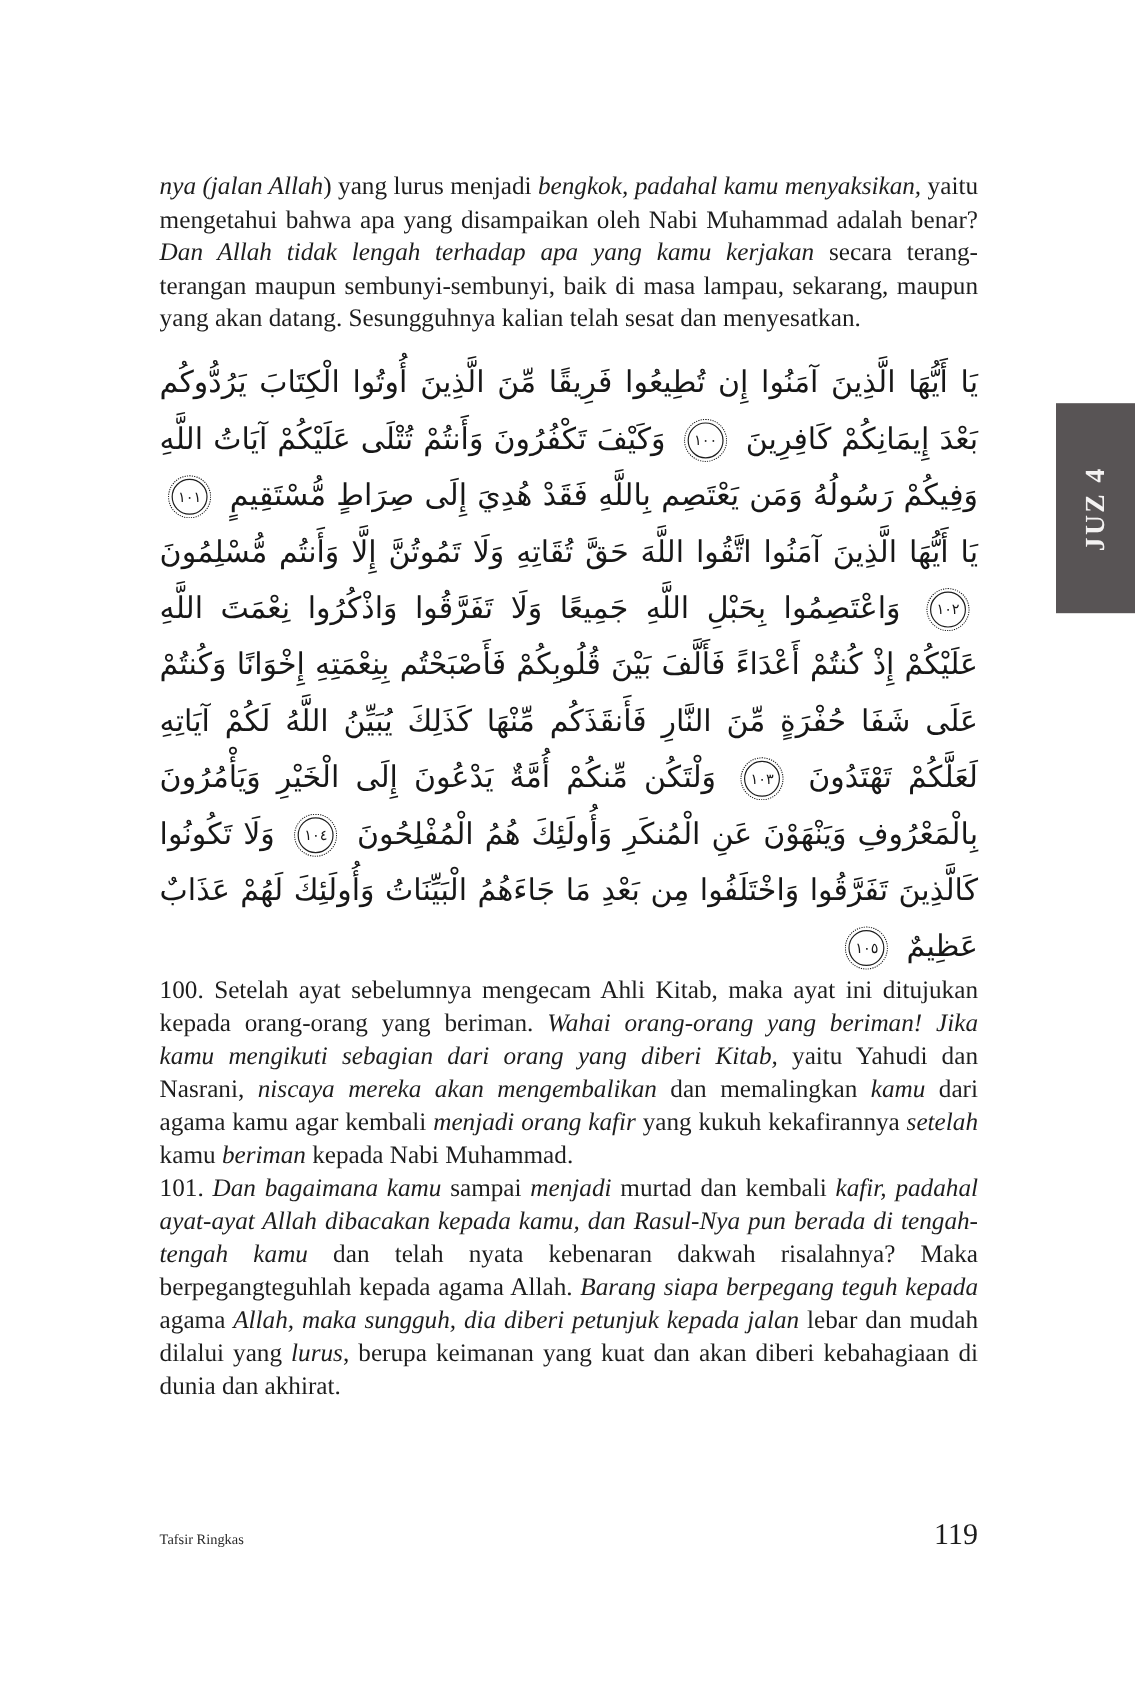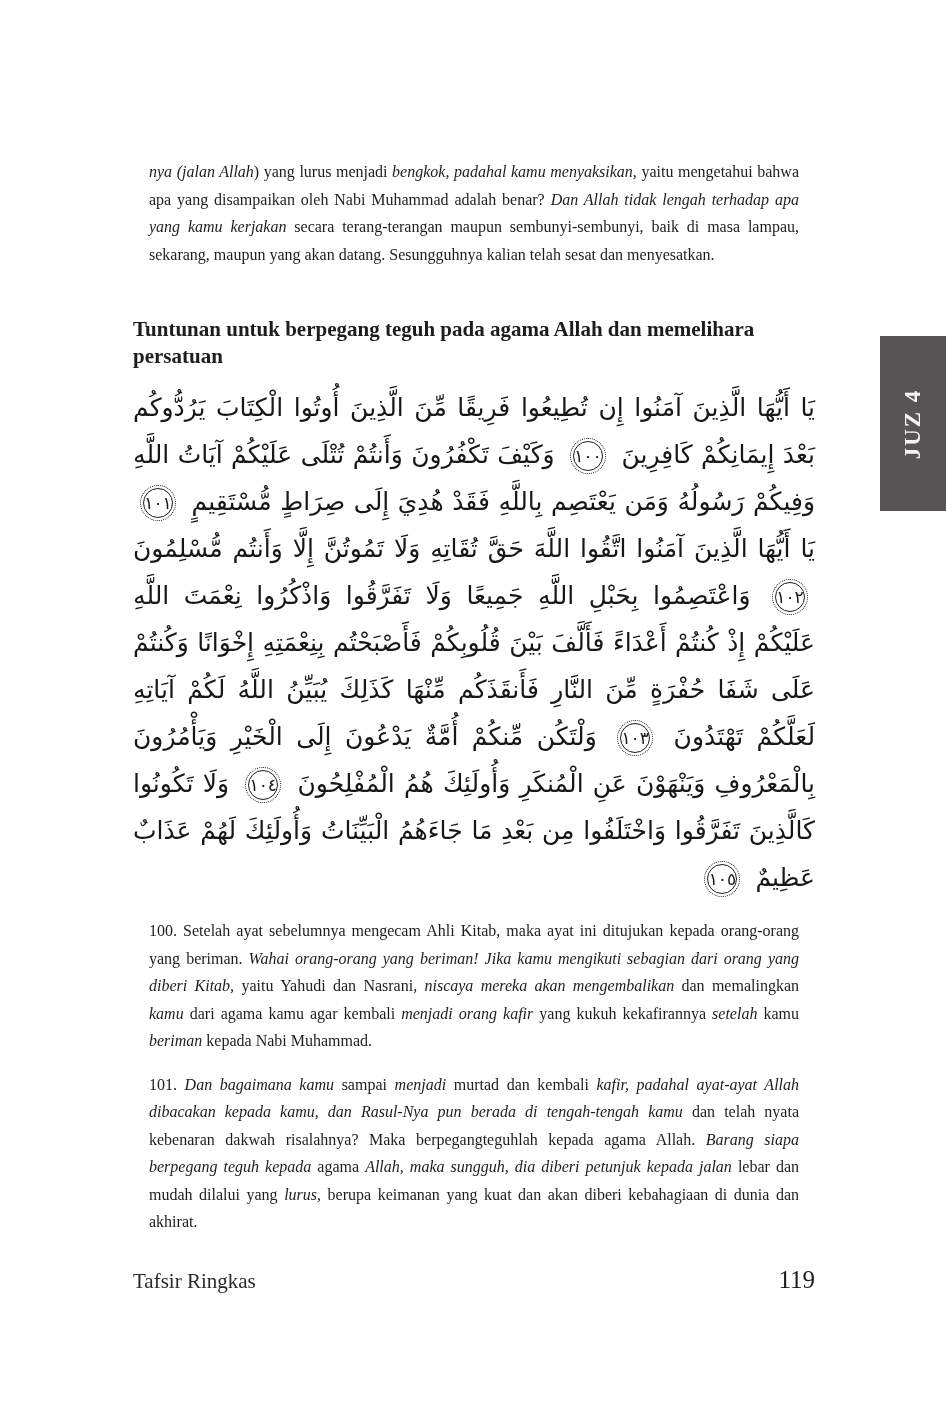--- a/index.html
+++ b/index.html
@@ -10,24 +10,24 @@
     font-family:"Liberation Serif","DejaVu Serif",serif;
     color:#1d1d1d;
     overflow:hidden;
   }
   .content{
     position:absolute;
     left:133px;top:142px;
     width:682px;
   }
   p.body-par{
-    font-size:16px;
+    font-size:21px;
     line-height:27.5px;
     text-align:justify;
-    margin:16px;
+    margin:0;
   }
   .it{font-style:italic;}
   h2.section-heading{
     font-size:21px;
     line-height:26.5px;
     font-weight:bold;
     margin:48px 0 0 0;
     text-align:left;
   }
   .quran{
@@ -41,37 +41,37 @@
   }
   .ayah{
     display:inline-flex;
     align-items:center;
     justify-content:center;
     width:28px;height:28px;
     border:1.5px solid #1d1d1d;
     border-radius:50%;
     outline:1px dotted #1d1d1d;
     outline-offset:2px;
-    font-size:17px;
+    font-size:12px;
     line-height:1;
     vertical-align:middle;
     margin:0 10px;
     font-style:normal;
   }
   .commentary{margin-top:13px;}
   .par-101{margin-top:16px;}
   .footer{
     position:absolute;
     left:133px;top:1266px;
     width:682px;
     display:flex;
     justify-content:space-between;
     align-items:baseline;
   }
-  .book-title{font-size:21px;color:#2a2a2a;}
+  .book-title{font-size:12px;color:#2a2a2a;}
   .page-num{font-size:25px;color:#1d1d1d;}
   .juz-tab{
     position:absolute;
     right:0;top:336px;
     width:66px;height:175px;
     display:flex;
     align-items:center;
     justify-content:center;
   }
   .juz-tab span{
@@ -83,21 +83,20 @@
     letter-spacing:2px;
   }
 </style>
 </head>
 <body style="background: rgb(255, 255, 255); color: rgb(29, 29, 29);">
 
 <div class="content">
 
   <p class="body-par intro"><span class="it">nya (jalan Allah</span><span>) yang lurus menjadi </span><span class="it">bengkok, padahal kamu menyaksikan,</span><span> yaitu mengetahui bahwa apa yang disampaikan oleh Nabi Muhammad adalah benar? </span><span class="it">Dan Allah tidak lengah terhadap apa yang kamu kerjakan</span><span> secara terang-terangan maupun sembunyi-sembunyi, baik di masa lampau, sekarang, maupun yang akan datang. Sesungguhnya kalian telah sesat dan menyesatkan.</span></p>
 
-  <h2 class="section-heading">Tuntunan untuk berpegang teguh pada agama Allah dan memelihara persatuan</h2>
 
   <div class="quran"><span>يَا أَيُّهَا الَّذِينَ آمَنُوا إِن تُطِيعُوا فَرِيقًا مِّنَ الَّذِينَ أُوتُوا الْكِتَابَ يَرُدُّوكُم بَعْدَ إِيمَانِكُمْ كَافِرِينَ </span><span class="ayah">١٠٠</span><span> وَكَيْفَ تَكْفُرُونَ وَأَنتُمْ تُتْلَى عَلَيْكُمْ آيَاتُ اللَّهِ وَفِيكُمْ رَسُولُهُ وَمَن يَعْتَصِم بِاللَّهِ فَقَدْ هُدِيَ إِلَى صِرَاطٍ مُّسْتَقِيمٍ </span><span class="ayah">١٠١</span><span> يَا أَيُّهَا الَّذِينَ آمَنُوا اتَّقُوا اللَّهَ حَقَّ تُقَاتِهِ وَلَا تَمُوتُنَّ إِلَّا وَأَنتُم مُّسْلِمُونَ </span><span class="ayah">١٠٢</span><span> وَاعْتَصِمُوا بِحَبْلِ اللَّهِ جَمِيعًا وَلَا تَفَرَّقُوا وَاذْكُرُوا نِعْمَتَ اللَّهِ عَلَيْكُمْ إِذْ كُنتُمْ أَعْدَاءً فَأَلَّفَ بَيْنَ قُلُوبِكُمْ فَأَصْبَحْتُم بِنِعْمَتِهِ إِخْوَانًا وَكُنتُمْ عَلَى شَفَا حُفْرَةٍ مِّنَ النَّارِ فَأَنقَذَكُم مِّنْهَا كَذَلِكَ يُبَيِّنُ اللَّهُ لَكُمْ آيَاتِهِ لَعَلَّكُمْ تَهْتَدُونَ </span><span class="ayah">١٠٣</span><span> وَلْتَكُن مِّنكُمْ أُمَّةٌ يَدْعُونَ إِلَى الْخَيْرِ وَيَأْمُرُونَ بِالْمَعْرُوفِ وَيَنْهَوْنَ عَنِ الْمُنكَرِ وَأُولَئِكَ هُمُ الْمُفْلِحُونَ </span><span class="ayah">١٠٤</span><span> وَلَا تَكُونُوا كَالَّذِينَ تَفَرَّقُوا وَاخْتَلَفُوا مِن بَعْدِ مَا جَاءَهُمُ الْبَيِّنَاتُ وَأُولَئِكَ لَهُمْ عَذَابٌ عَظِيمٌ </span><span class="ayah">١٠٥</span></div>
 
   <p class="body-par commentary par-100"><span>100. Setelah ayat sebelumnya mengecam Ahli Kitab, maka ayat ini ditujukan kepada orang-orang yang beriman. </span><span class="it">Wahai orang-orang yang beriman! Jika kamu mengikuti sebagian dari orang yang diberi Kitab,</span><span> yaitu Yahudi dan Nasrani, </span><span class="it">niscaya mereka akan mengembalikan</span><span> dan memalingkan </span><span class="it">kamu</span><span> dari agama kamu agar kembali </span><span class="it">menjadi orang kafir</span><span> yang kukuh kekafirannya </span><span class="it">setelah</span><span> kamu </span><span class="it">beriman</span><span> kepada Nabi Muhammad.</span></p>
 
   <p class="body-par commentary par-101"><span>101. </span><span class="it">Dan bagaimana kamu </span><span>sampai </span><span class="it">menjadi </span><span>murtad dan kembali </span><span class="it">kafir, padahal ayat-ayat Allah dibacakan kepada kamu, dan Rasul-Nya pun berada di tengah-tengah kamu </span><span>dan telah nyata kebenaran dakwah risalahnya? Maka berpegangteguhlah kepada agama Allah. </span><span class="it">Barang siapa berpegang teguh kepada </span><span>agama </span><span class="it">Allah, maka sungguh, dia diberi petunjuk kepada jalan </span><span>lebar dan mudah dilalui yang </span><span class="it">lurus</span><span>, berupa keimanan yang kuat dan akan diberi kebahagiaan di dunia dan akhirat.</span></p>
 
 </div>
 
 <div class="footer">

